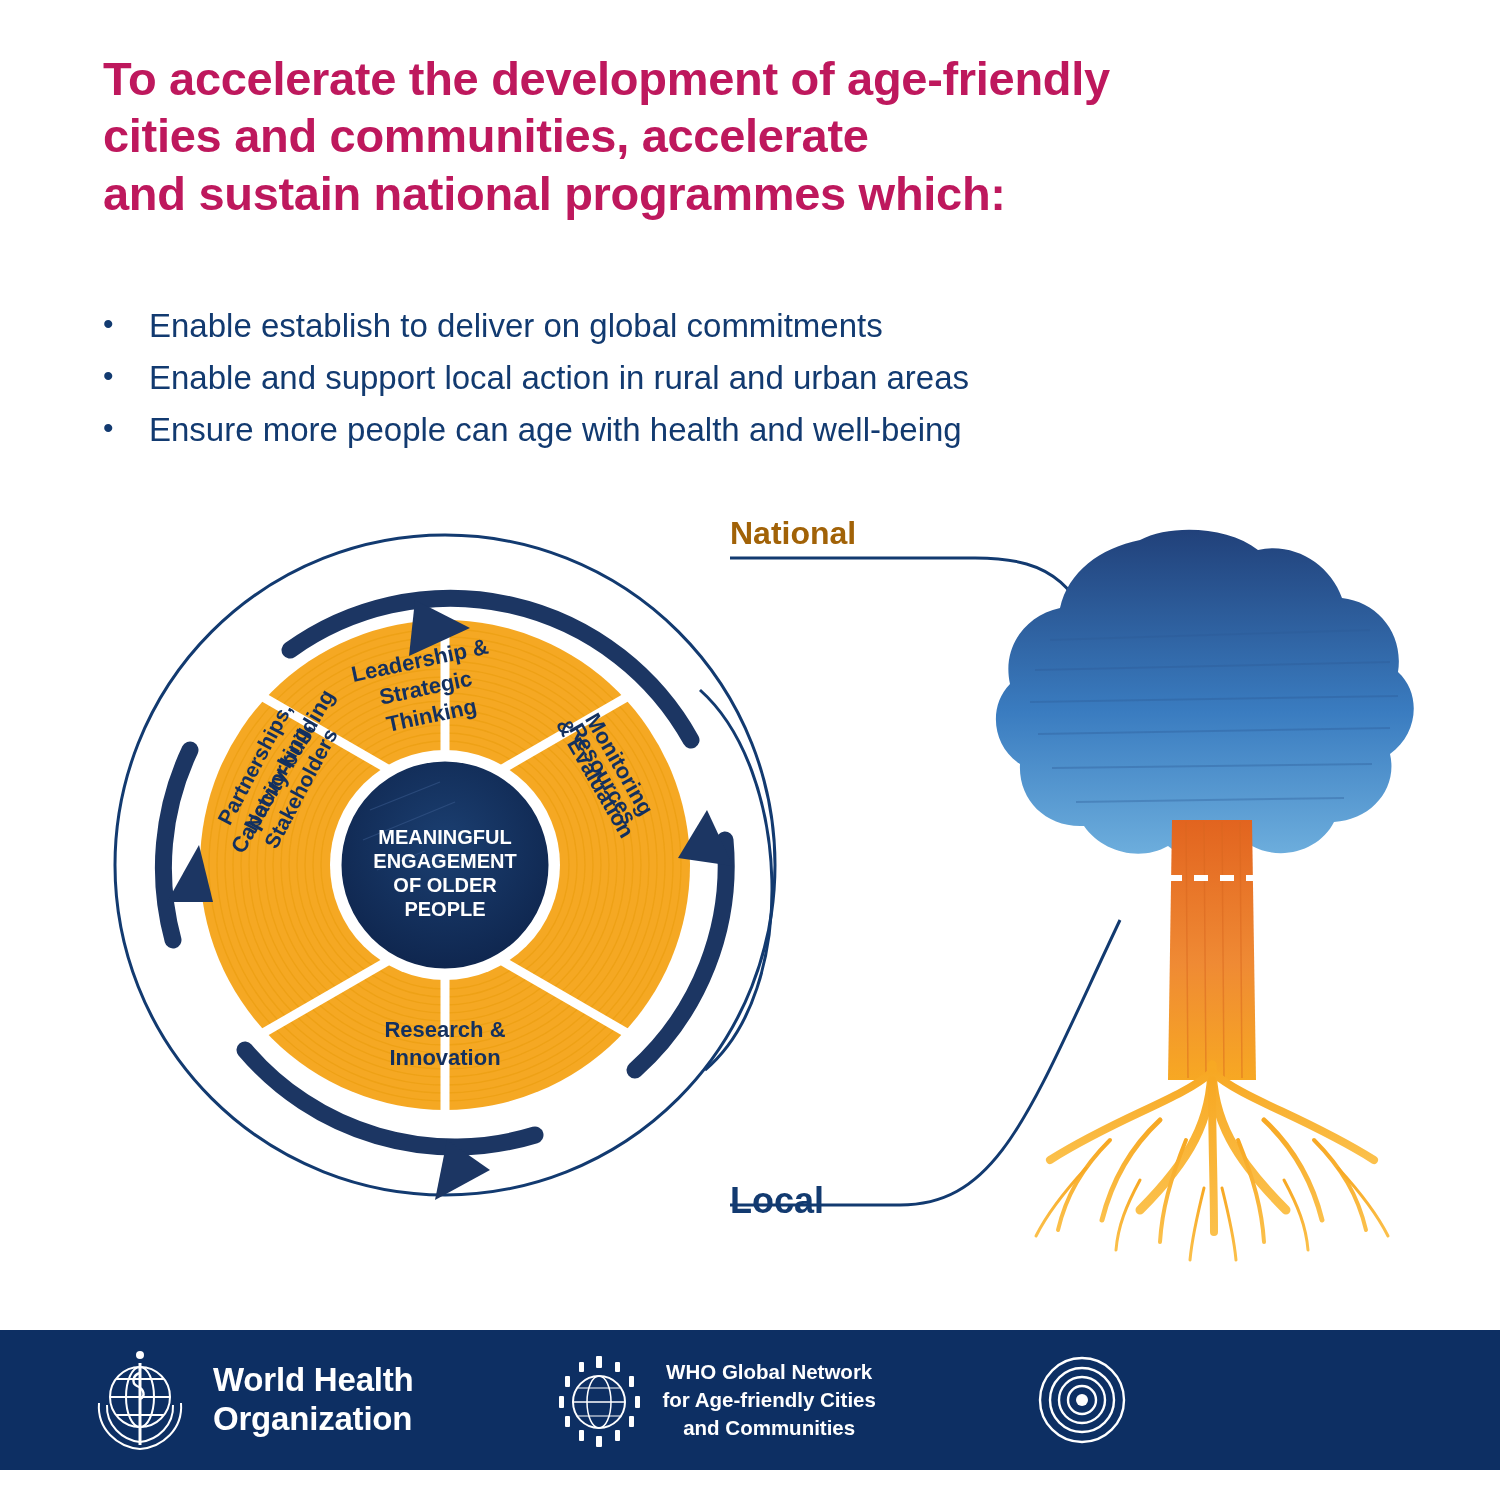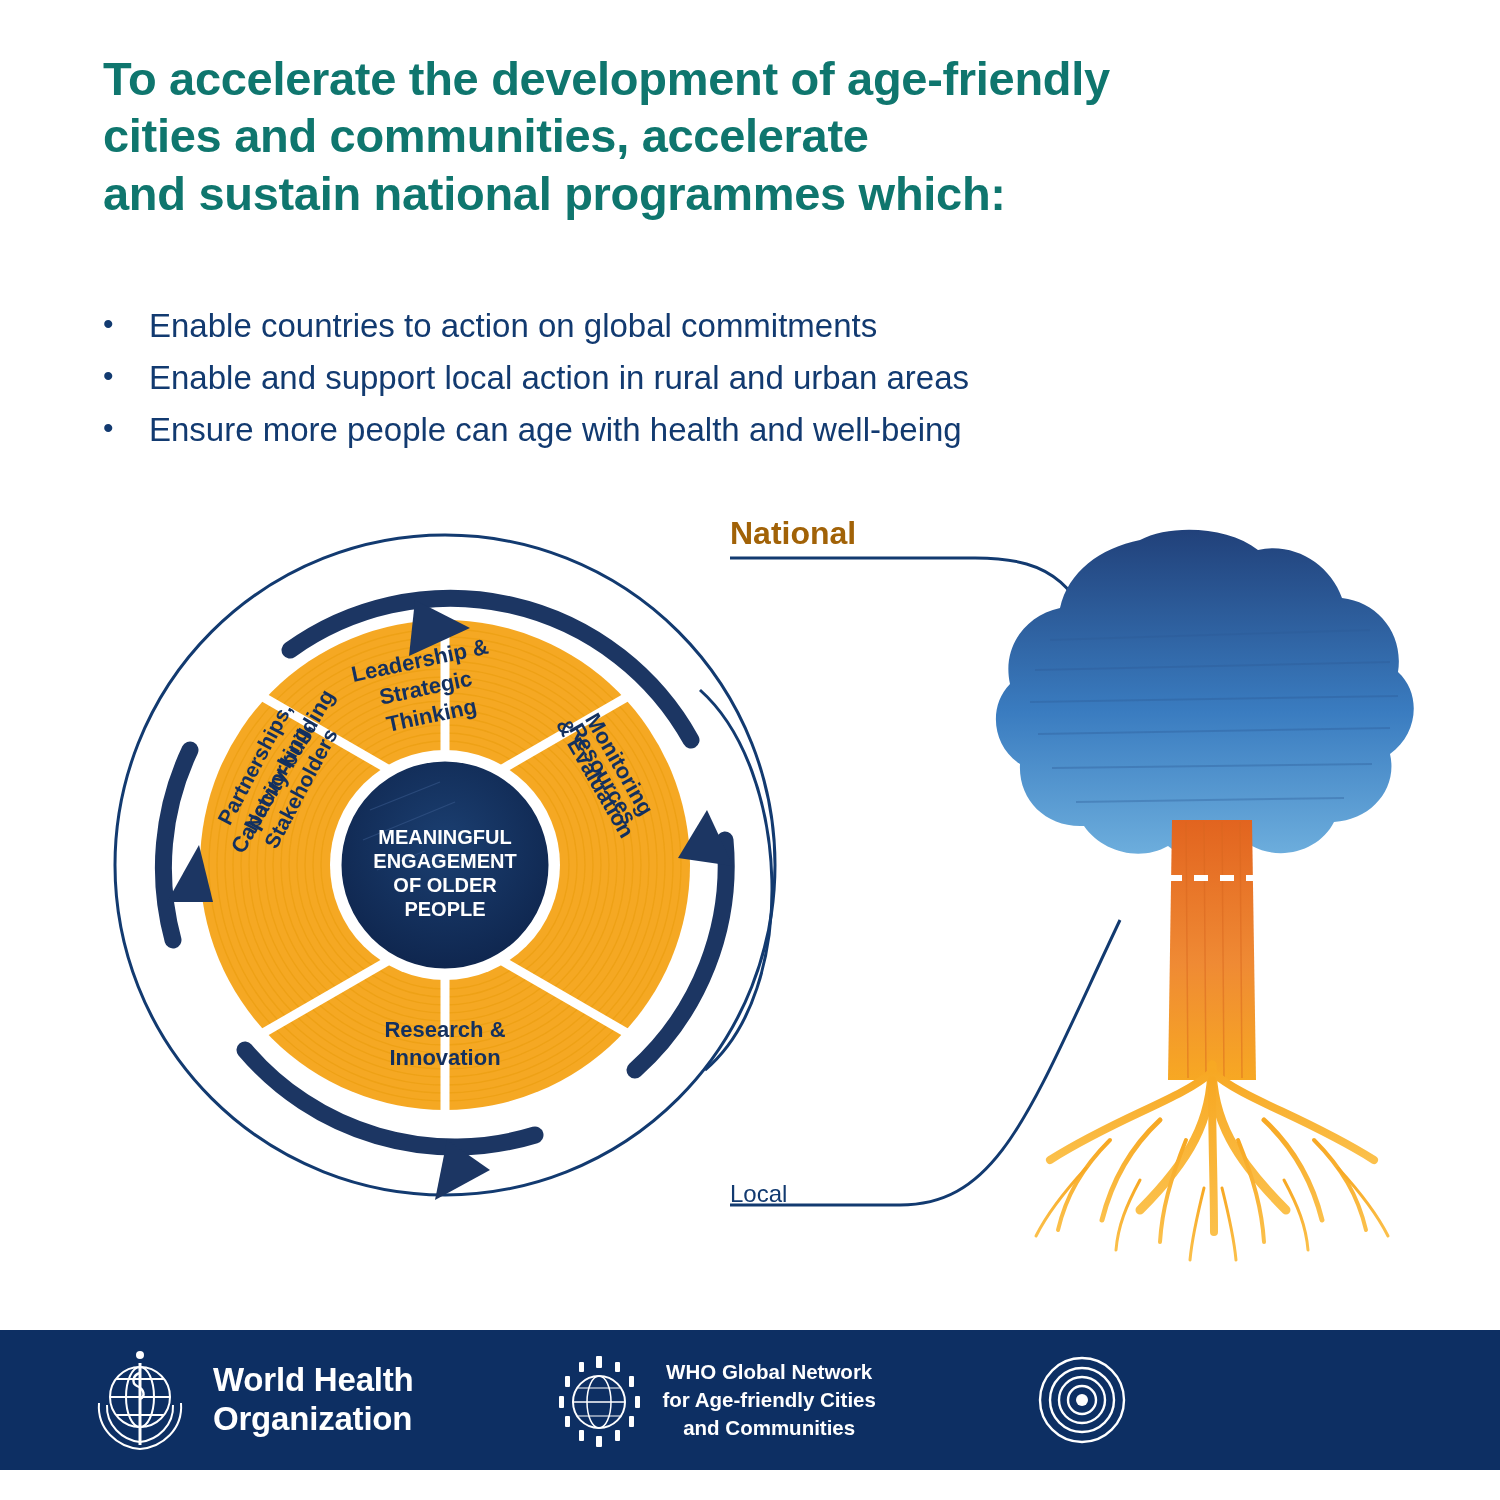--- a/index.html
+++ b/index.html
@@ -11,21 +11,21 @@
     overflow:hidden;
     color:#12366b;
   }
   
   .headline{
     position:absolute;
     left:103px; top:50px; width:1340px;
     font-size:47px;
     font-weight:bold;
     line-height:1.22;
-    color:#0f766e;
+    color:#be185d;
     letter-spacing:-0.3px;
   }
   .bullets{
     position:absolute;
     left:103px; top:300px; width:1300px;
   }
   .bullet{
     display:flex;
     align-items:flex-start;
     font-size:33px;
@@ -58,22 +58,22 @@
   .label-national{
     position:absolute;
     left:730px; top:45px;
     font-size:32px;
     font-weight:bold;
     color:#a16207;
   }
   .label-local{
     position:absolute;
     left:730px; top:710px;
-    font-size:24px;
-    font-weight:normal;
+    font-size:36px;
+    font-weight:bold;
     color:#123a70;
   }
   .connector{
     position:absolute;
     left:0;top:0;width:1500px;height:860px;
     pointer-events:none;
   }
   
   .footer{
     position:absolute;
@@ -122,21 +122,21 @@
 
 <div class="headline">
   <div>To accelerate the development of age-friendly</div>
   <div>cities and communities, accelerate</div>
   <div>and sustain national programmes which:</div>
 </div>
 
 <div class="bullets">
   <div class="bullet">
     <span class="dot">•</span>
-    <span>Enable countries to action on global commitments</span>
+    <span>Enable establish to deliver on global commitments</span>
   </div>
   <div class="bullet">
     <span class="dot">•</span>
     <span>Enable and support local action in rural and urban areas</span>
   </div>
   <div class="bullet">
     <span class="dot">•</span>
     <span>Ensure more people can age with health and well-being</span>
   </div>
 </div>

